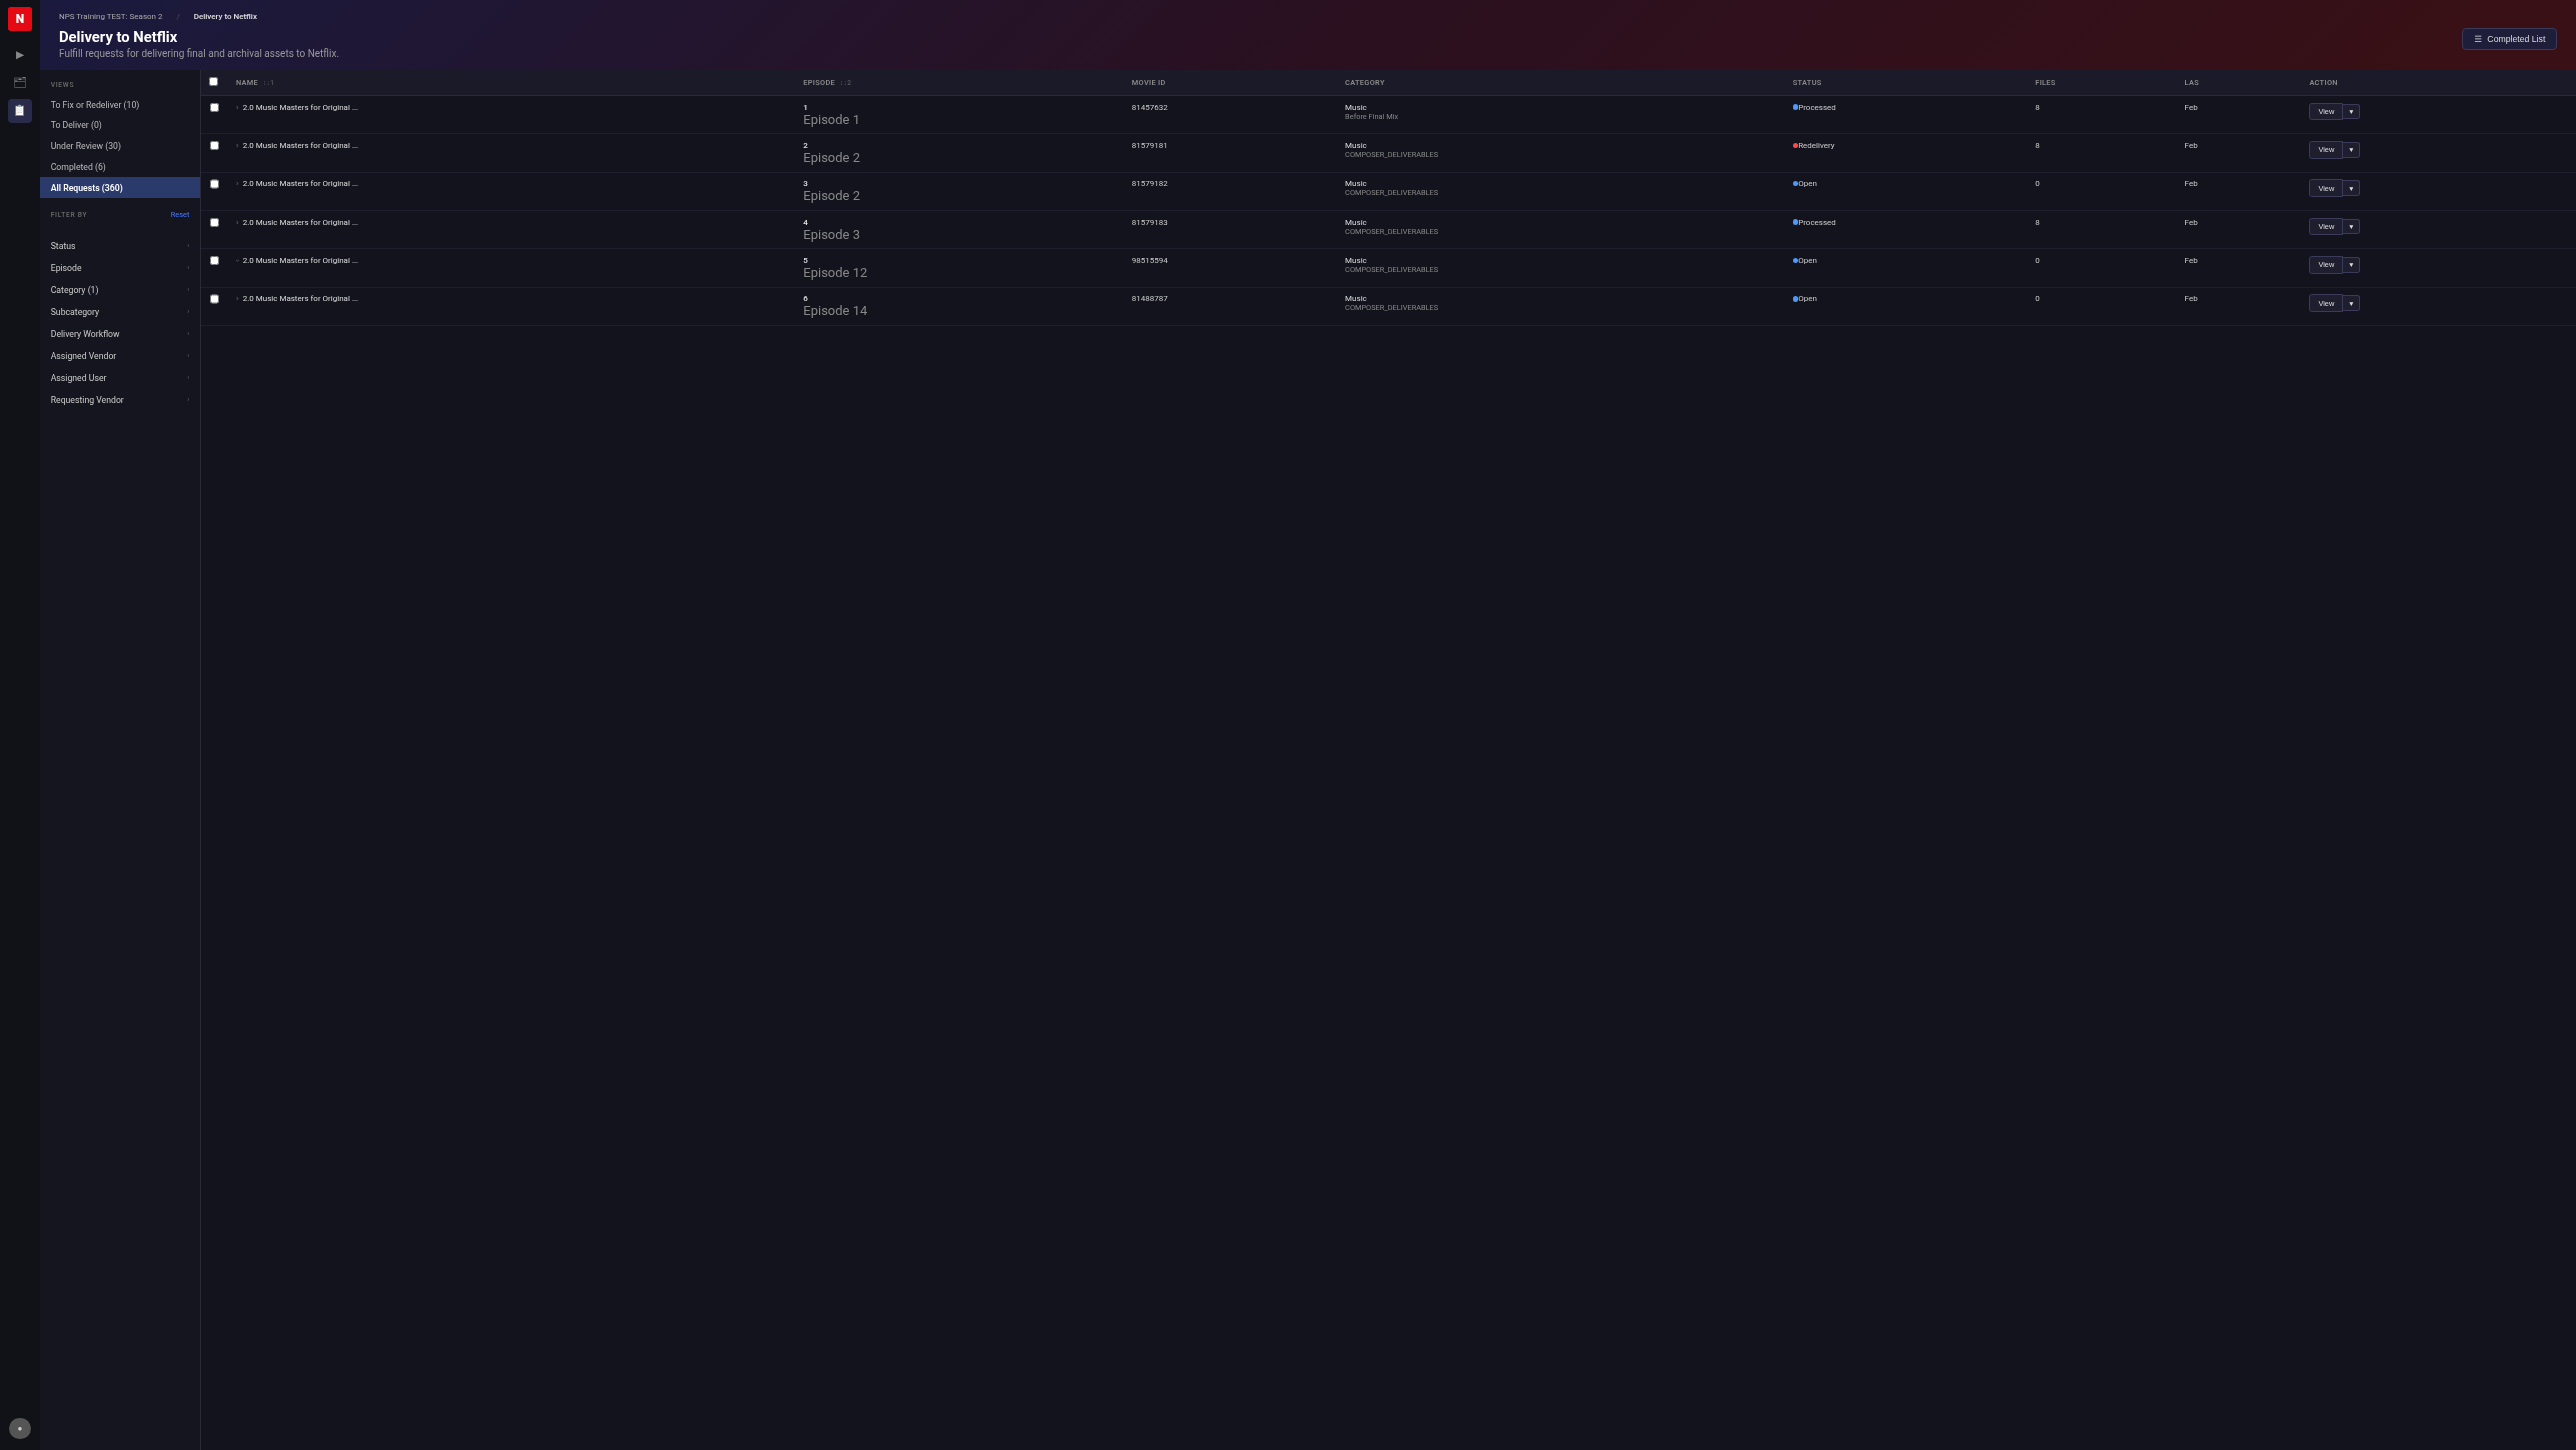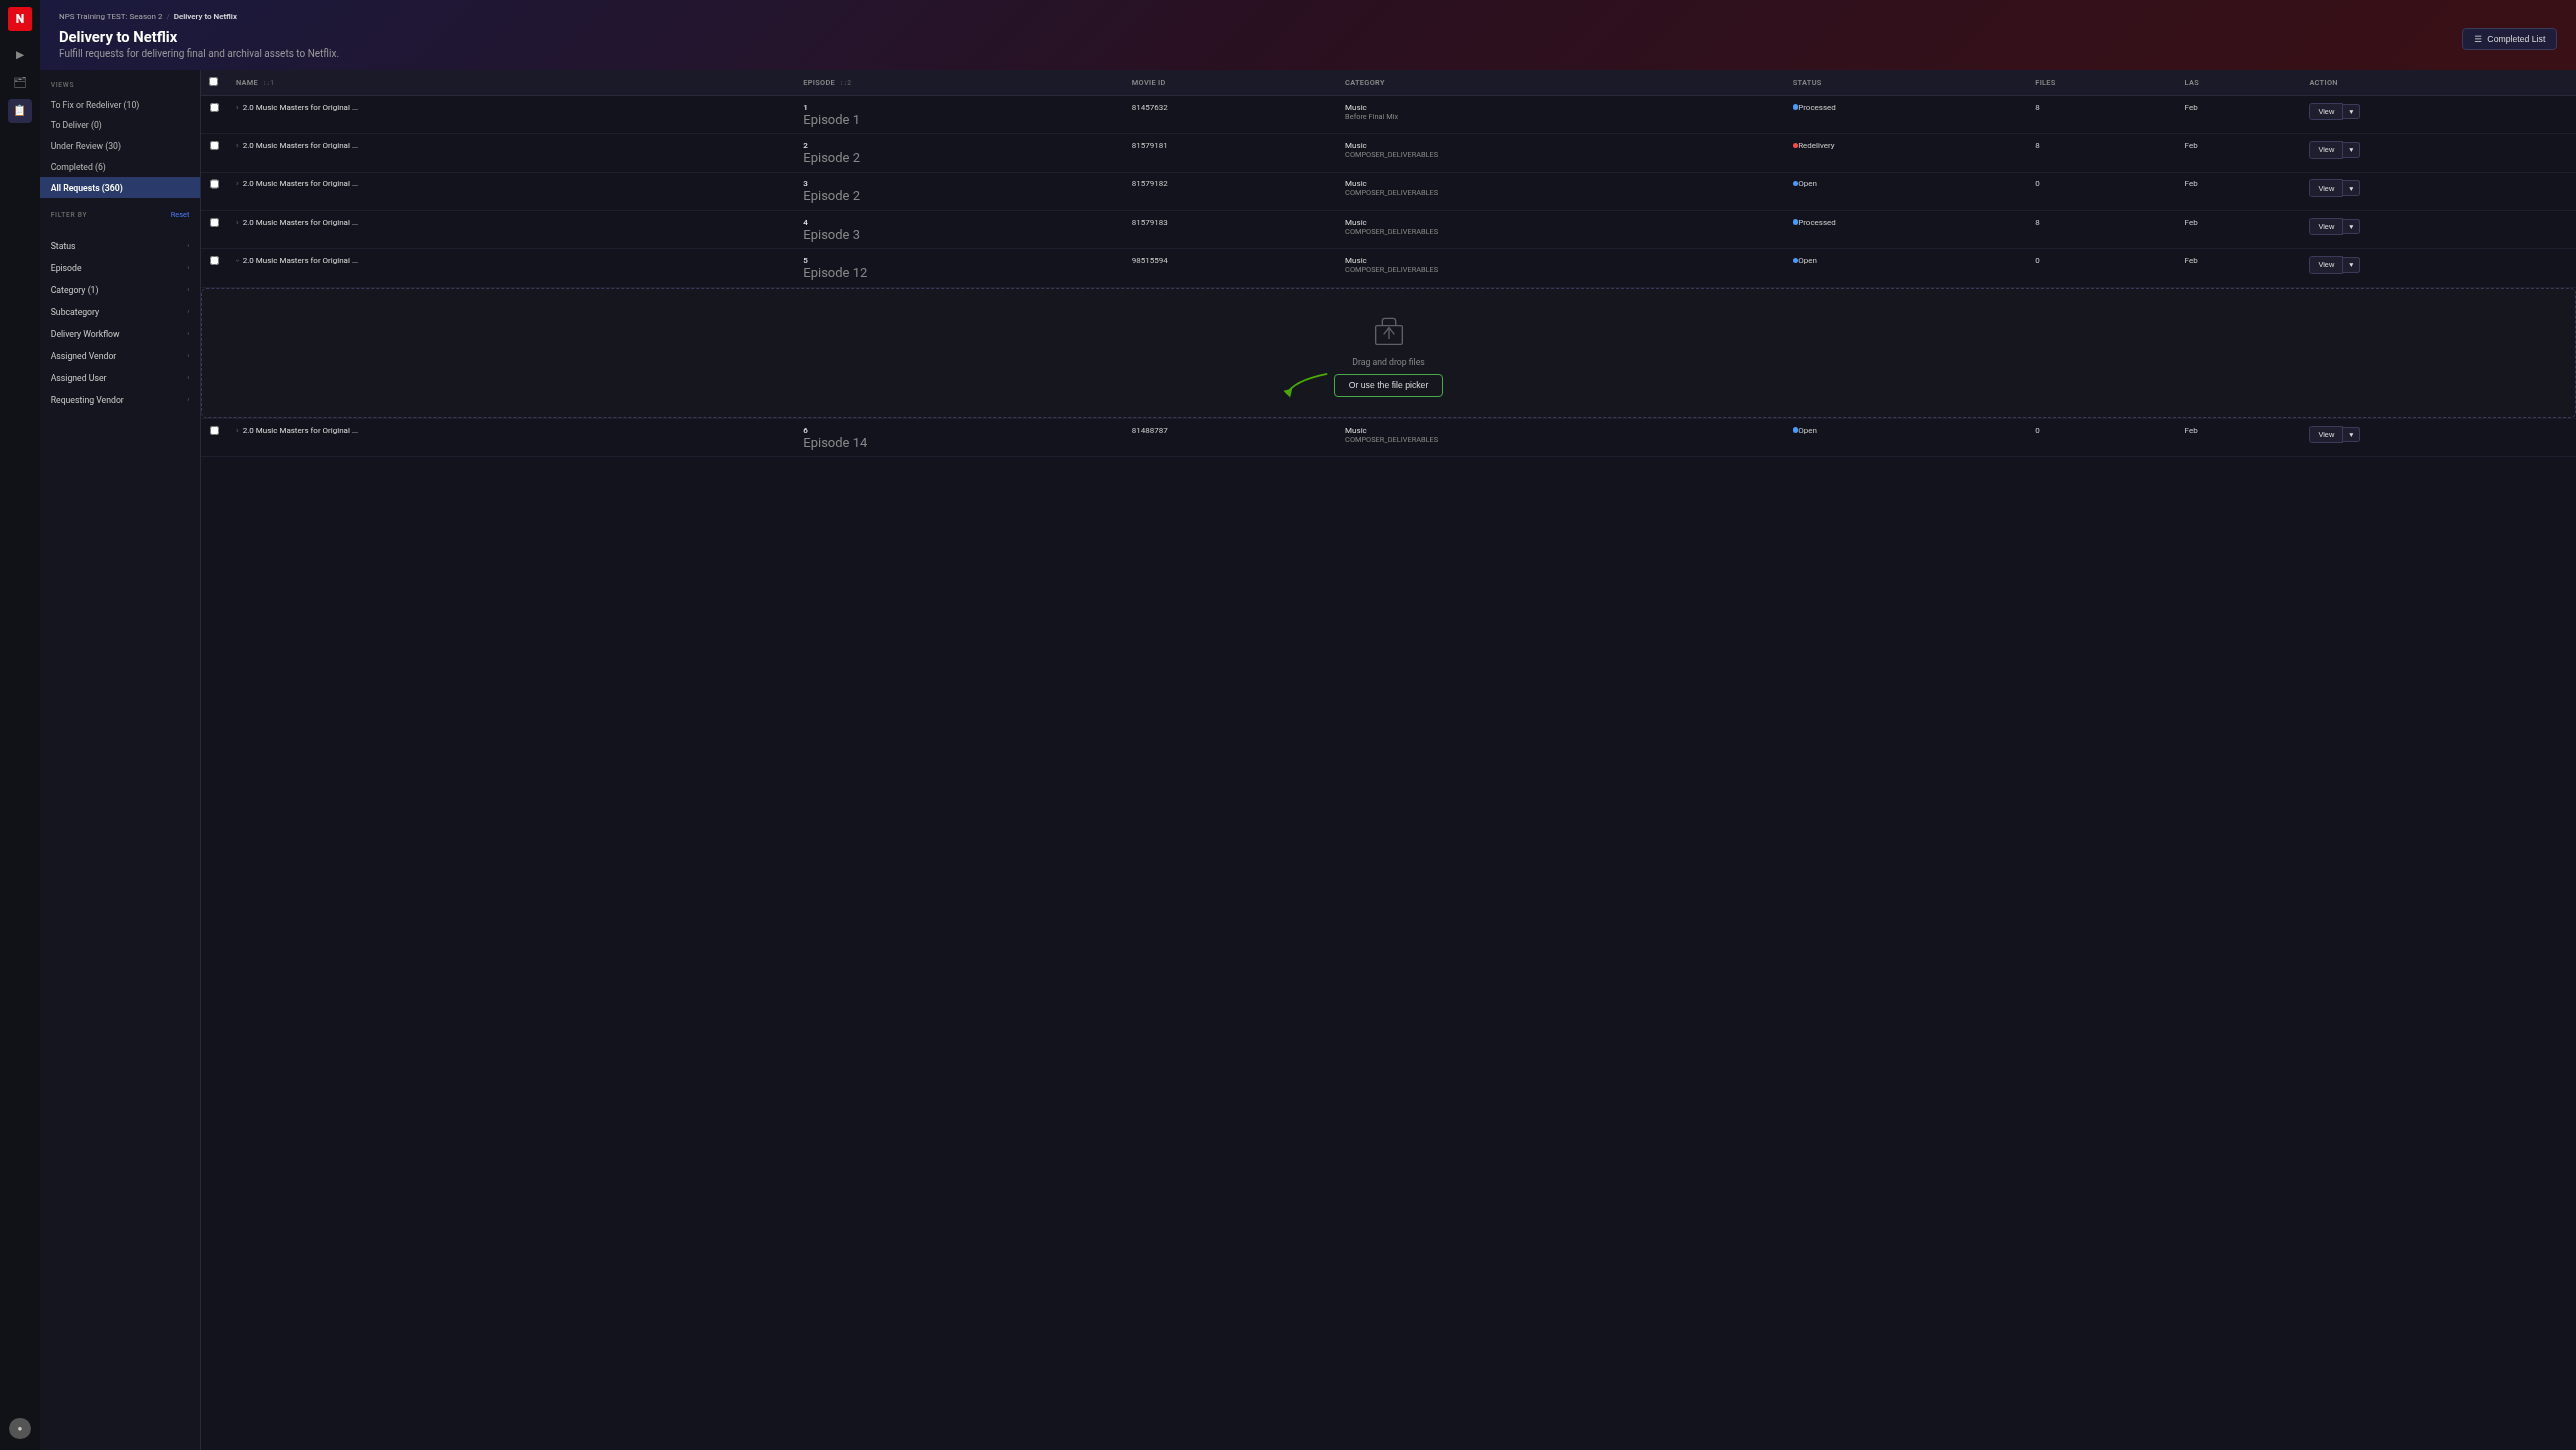--- a/index.html
+++ b/index.html
@@ -78,21 +78,21 @@
 
     
     .header {
       background: linear-gradient(135deg, #1a1a3e 0%, #2a1020 50%, #3a1015 100%);
       padding: 12px 19px 10.7px;
       flex-shrink: 0;
     }
     .breadcrumb {
       display: flex;
       align-items: center;
-      gap: 4px;
+      gap: 14px;
       font-size: 8px;
       color: #aaa;
       margin-bottom: 6.7px;
     }
     .breadcrumb-sep { color: #555; }
     .breadcrumb-current { color: #e0e0e0; font-weight: 500; }
     .header-row {
       display: flex;
       align-items: flex-start;
       justify-content: space-between;
@@ -725,43 +725,20 @@
               <td>0</td>
               <td>Feb</td>
               <td>
                 <div class="action-cell">
                   <button class="view-btn">View</button>
                   <button class="view-dropdown">▼</button>
                 </div>
               </td>
             </tr>
 
-            <tr class="drop-zone-row">
-              <td colspan="9">
-                <div class="drop-zone">
-                  <div style="position:relative; display:inline-block;">
-                    <svg width="40" height="40" viewBox="0 0 60 60" style="opacity:0.5;">
-                      <rect x="10" y="25" width="40" height="28" rx="2" fill="none" stroke="#aaa" stroke-width="2"></rect>
-                      <path d="M20 25 L20 18 Q20 14 24 14 L36 14 Q40 14 40 18 L40 25" fill="none" stroke="#aaa" stroke-width="2"></path>
-                      <path d="M22 38 L30 28 L38 38" fill="none" stroke="#aaa" stroke-width="2"></path>
-                      <line x1="30" y1="28" x2="30" y2="45" stroke="#aaa" stroke-width="2"></line>
-                    </svg>
-                  </div>
-                  <span class="drop-zone-text">Drag and drop files</span>
-                  <div style="position:relative; display:inline-flex; align-items:center;">
-
-                    <svg width="54" height="34" viewBox="0 0 80 50" style="position:absolute; right:100%; top:-6.7px;">
-                      <path d="M70 10 Q20 20 10 40" fill="none" stroke="#4aaa00" stroke-width="3"></path>
-                      <polygon points="5,35 15,45 18,32" fill="#4aaa00"></polygon>
-                    </svg>
-                    <button class="file-picker-btn">Or use the file picker</button>
-                  </div>
-                </div>
-              </td>
-            </tr>
 
             <tr class="table-row">
               <td class="checkbox-cell">
                 <input type="checkbox" class="row-checkbox" style="">
               </td>
               <td>
                 <div class="row-name">
                   <button class="expand-btn">›</button>
                   <span>2.0 Music Masters for Original ...</span>
                 </div>

